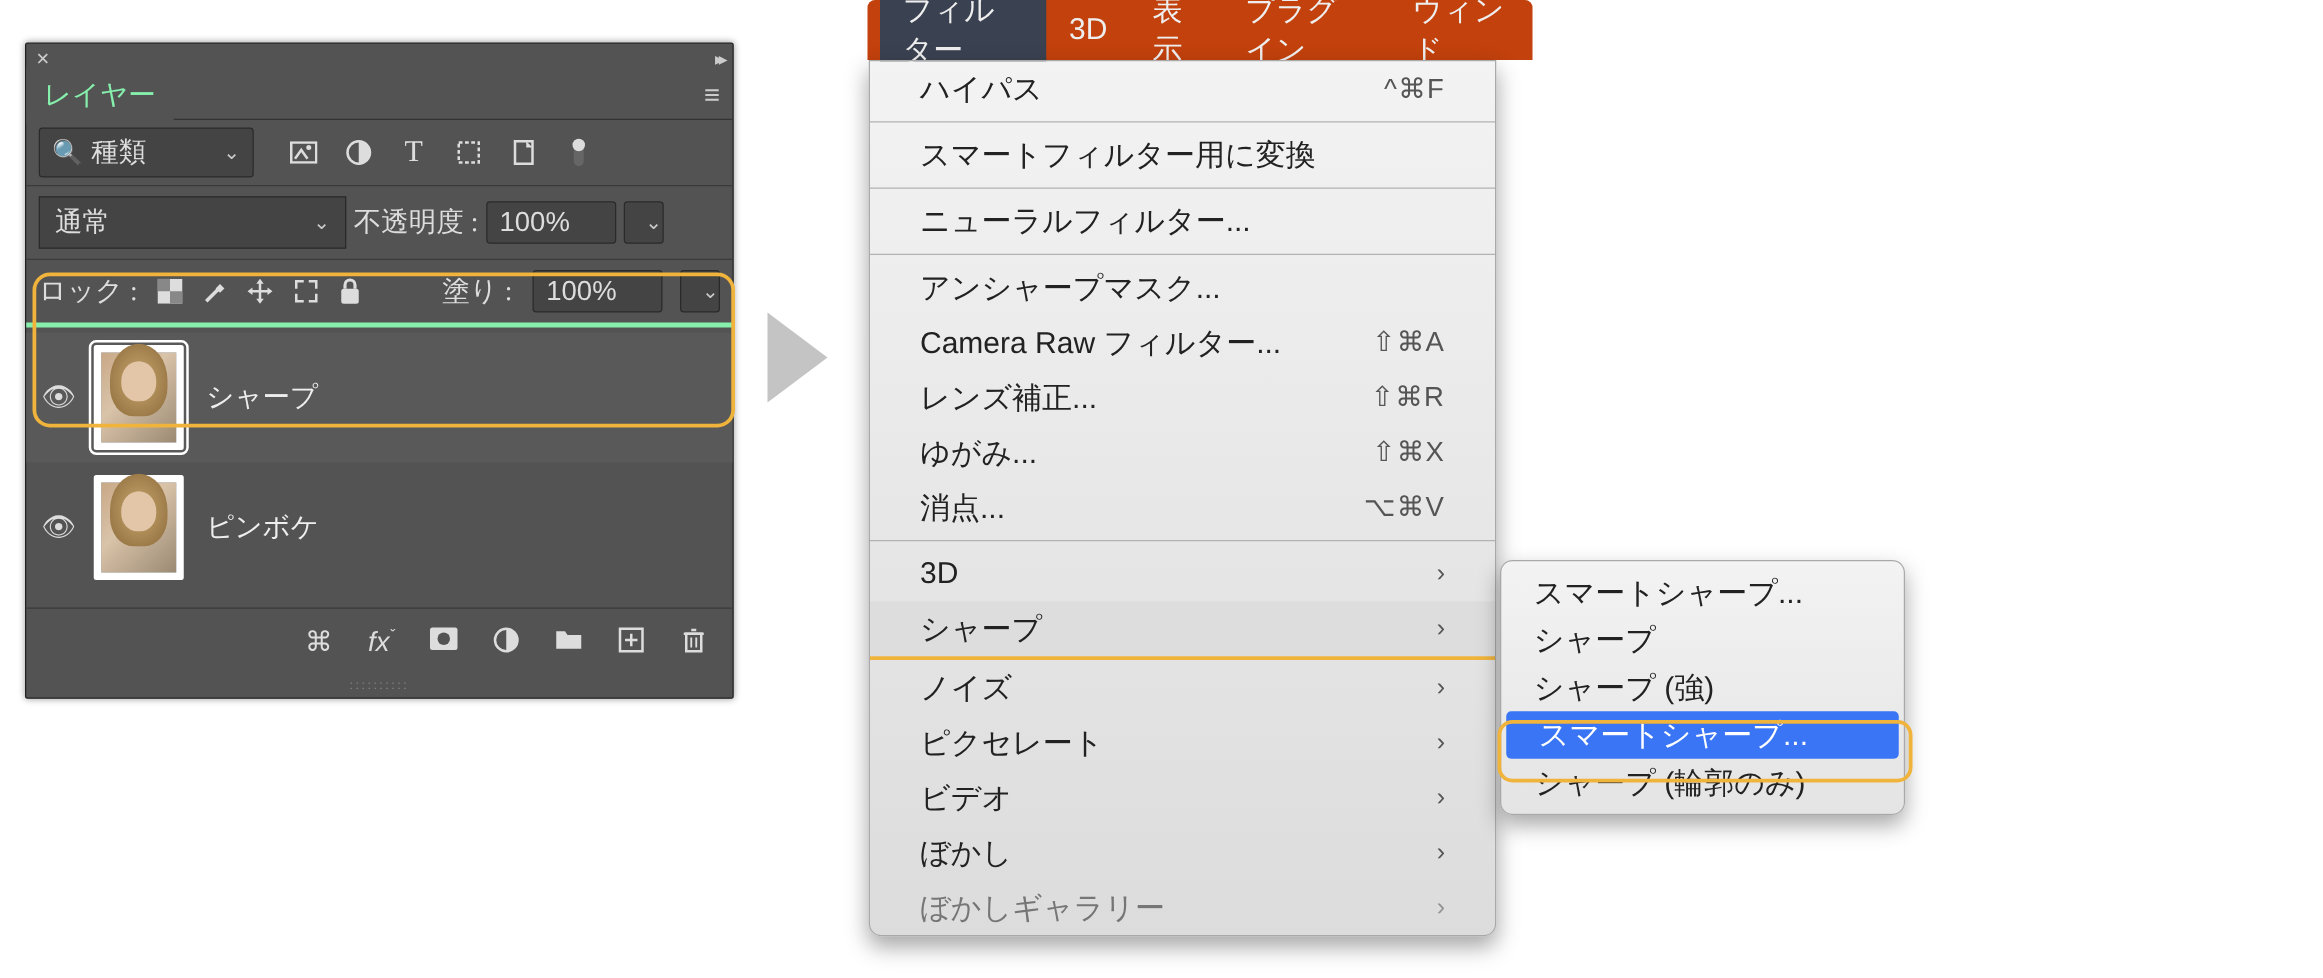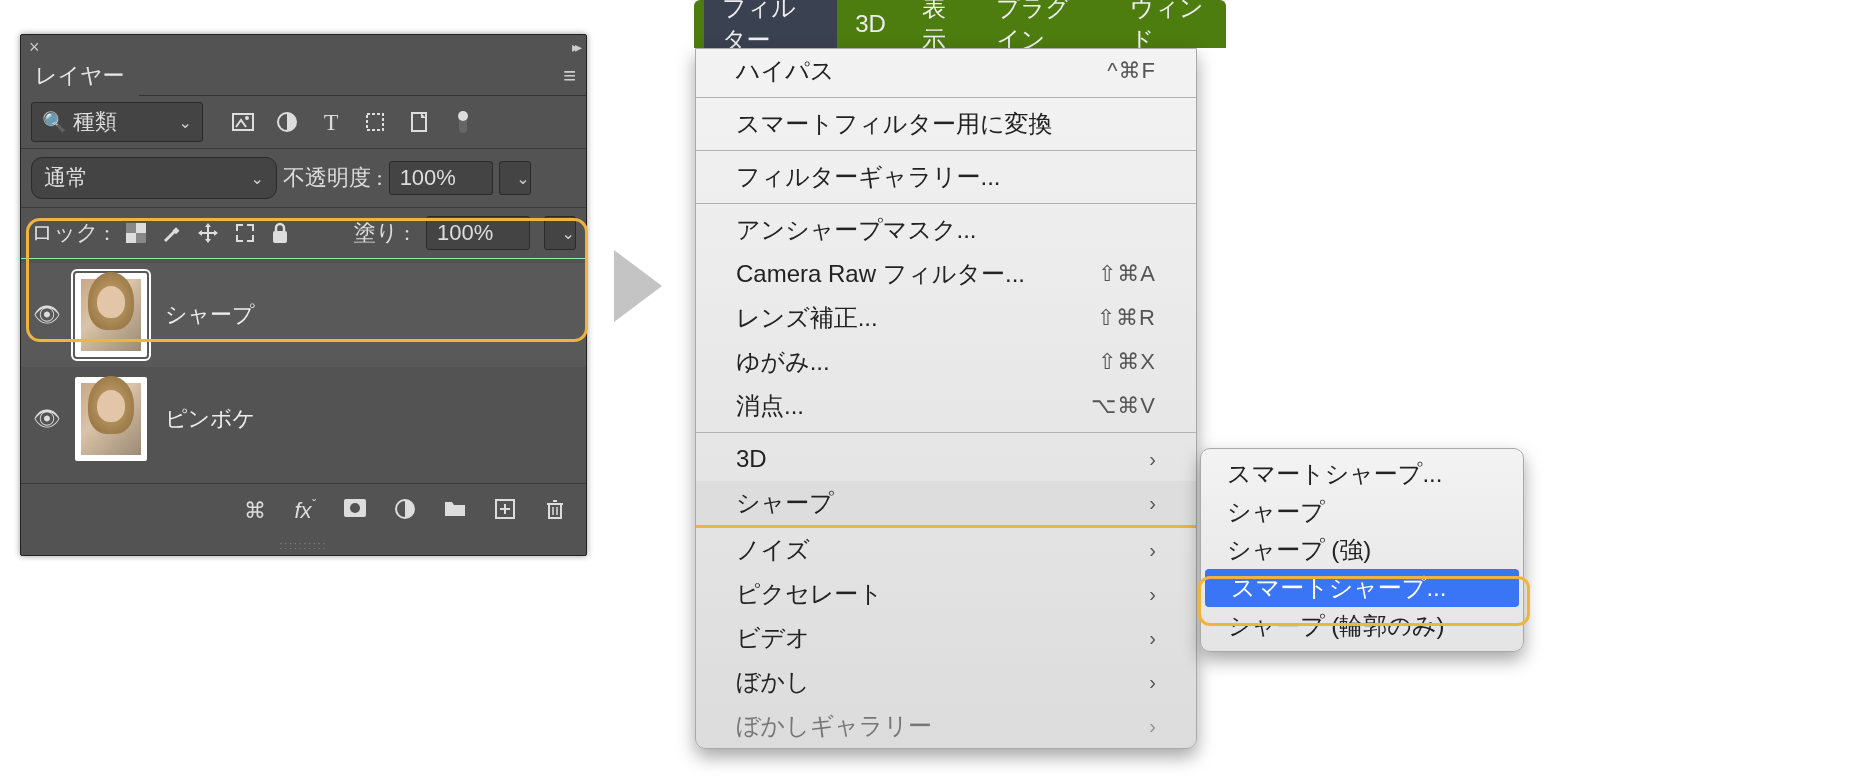--- a/index.html
+++ b/index.html
@@ -42,21 +42,21 @@
     border-bottom: 1px solid #333;
     padding: 0;
     height: 42px;
     position: relative;
     margin-top:18px;
   }
   .panel-tab {
     display: inline-block;
     padding: 8px 14px;
     background: #535353;
-    color: #e5e5e5;
+    color: #86efac;
     font-size: 22px;
   }
   .menu-lines {
     position: absolute;
     right: 10px;
     top: 10px;
     font-size: 22px;
     color: #ccc;
   }
   .filter-row {
@@ -104,21 +104,21 @@
     align-items:center;
     padding: 8px 10px;
     border-bottom: 1px solid #3a3a3a;
     gap: 6px;
   }
   .blend-select {
     display:flex;
     align-items:center;
     background: #444;
     border: 1px solid #2a2a2a;
-    border-radius: 11px;
+    border-radius: 0;
     padding: 5px 12px;
     width: 220px;
     justify-content: space-between;
   }
   .percent-input {
     display:flex;
     align-items:center;
     background: #444;
     border: 1px solid #2a2a2a;
     border-radius: 3px;
@@ -137,21 +137,21 @@
     height: 32px;
   }
   .label-txt {
     color: #ddd;
     font-family: Liberation Serif, serif;
   }
   .lock-row {
     display:flex;
     align-items:center;
     padding: 8px 10px;
-    border-bottom: 1px solid #86efac;
+    border-bottom: 4px solid #86efac;
     gap: 14px;
   }
   .lock-row .label-txt { margin-right: 2px; }
   .layer-list {
     padding: 4px 0 12px 0;
   }
   .layer-item {
     display:flex;
     align-items:center;
     padding: 6px 12px;
@@ -242,21 +242,21 @@
     border-left: 48px solid #c4c4c4;
   }
 
   
   .menubar {
     position:absolute;
     left: 694px;
     top: 0;
     width: 522px;
     height: 48px;
-    background: #4d7c0f;
+    background: #c2410c;
     display:flex;
     align-items:center;
     color:#eee;
     font-size:24px;
     padding-left: 10px;
     border-top-left-radius:6px;
     border-top-right-radius:6px;
   }
   .menubar-item {
     padding: 6px 18px;
@@ -528,21 +528,21 @@
   <div class="menu-row">
     <span>ハイパス</span>
     <span class="menu-shortcut">^⌘F</span>
   </div>
   <div class="menu-sep"></div>
   <div class="menu-row">
     <span>スマートフィルター用に変換</span>
   </div>
   <div class="menu-sep"></div>
   <div class="menu-row">
-    <span>フィルターギャラリー...</span>
+    <span>ニューラルフィルター...</span>
   </div>
   <div class="menu-sep"></div>
 
   <div class="menu-row">
     <span>アンシャープマスク...</span>
     <span class="menu-shortcut"></span>
   </div>
   <div class="menu-row">
     <span>Camera Raw フィルター...</span>
     <span class="menu-shortcut">⇧⌘A</span>

